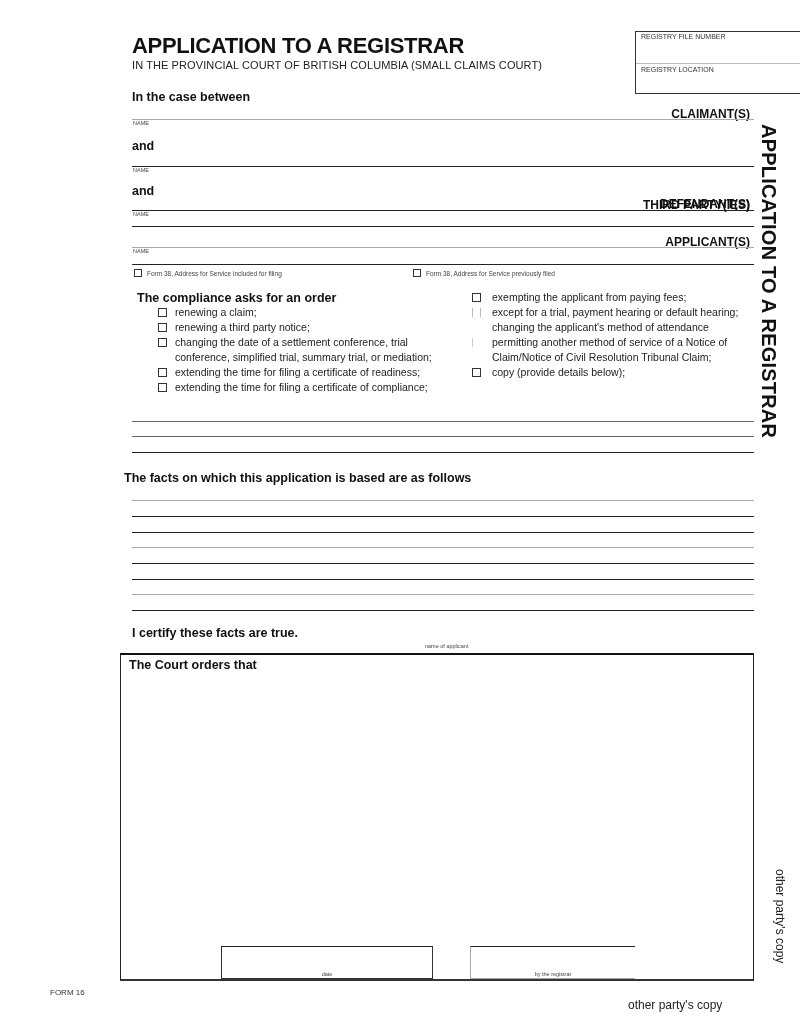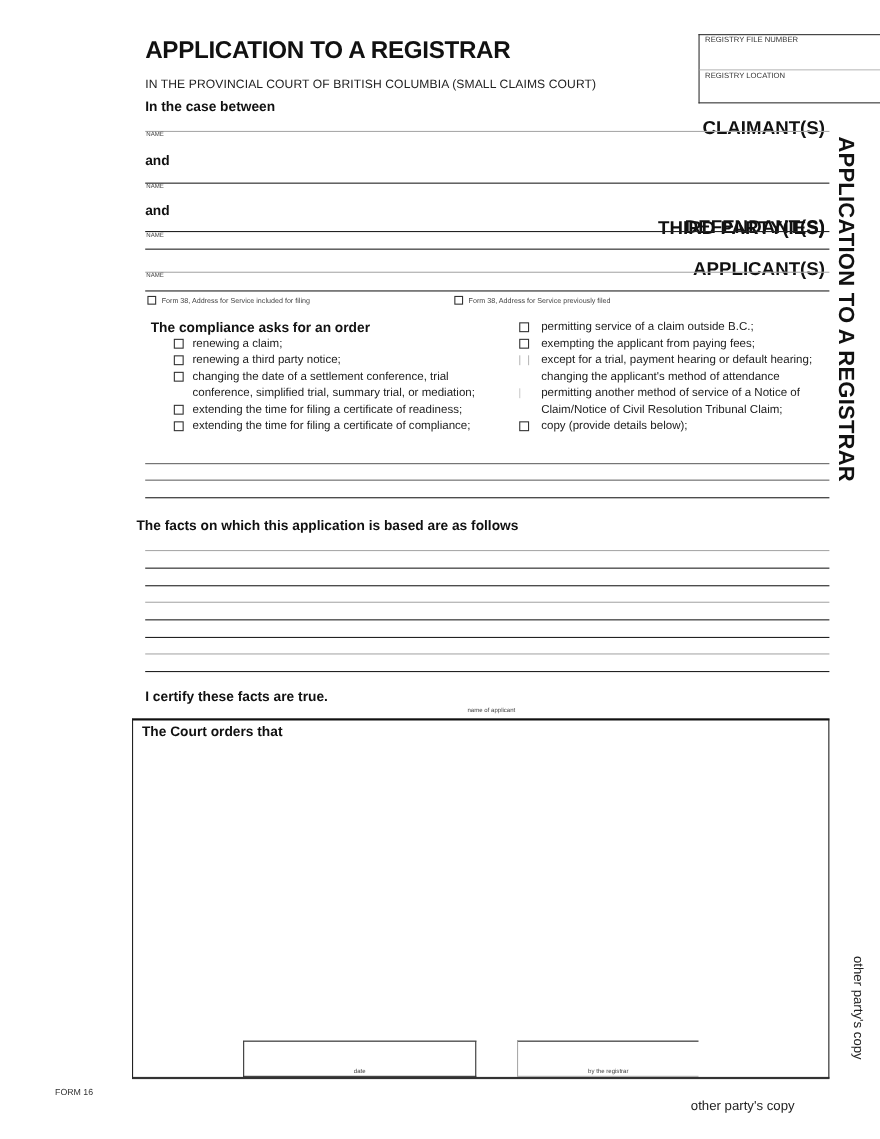--- a/index.html
+++ b/index.html
@@ -1,28 +1,28 @@
 <!DOCTYPE html>
 <html><head>
 <meta charset="utf-8">
 <style>
   * { box-sizing: border-box; margin: 0; padding: 0; }
   html, body { width: 800px; height: 1035px; background: #ffffff; overflow: hidden; }
   body { position: relative; font-family: "Liberation Sans", sans-serif; color: #111; }
   .abs { position: absolute; }
 
   .title { left: 132px; top: 33px; font-size: 22px; font-weight: bold; letter-spacing: -0.3px; color: #111; white-space: nowrap; }
-  .subtitle { left: 132px; top: 71px; font-size: 11px; color: #222; white-space: nowrap; letter-spacing: 0.1px; }
+  .subtitle { left: 132px; top: 59px; font-size: 11px; color: #222; white-space: nowrap; letter-spacing: 0.1px; }
 
   .reg-box { left: 635px; top: 31px; width: 165px; height: 63px; border: 1px solid #333; border-right: none; }
   .reg-sep { position: absolute; left: 0; right: 0; top: 31px; border-top: 1px solid #bbb; }
   .reg-label { position: absolute; left: 5px; font-size: 7px; color: #333; white-space: nowrap; }
 
   .heading { font-size: 12.5px; font-weight: bold; color: #111; white-space: nowrap; }
-  .party-label { font-size: 17px; font-weight: bold; color: #111; right: 50px; white-space: nowrap; text-align: right; padding-left: 28px; }
+  .party-label { font-size: 12px; font-weight: bold; color: #111; right: 50px; white-space: nowrap; text-align: right; padding-left: 28px; }
   .hline { left: 132px; width: 622px; height: 0; }
   .hline.dark { border-top: 1.3px solid #222; }
   .hline.mid { border-top: 1px solid #666; }
   .hline.light { border-top: 1px solid #aaa; }
   .tiny { font-size: 5.5px; color: #444; white-space: nowrap; }
   .and { font-size: 12.5px; font-weight: bold; left: 132px; }
 
   .chk-row { display: flex; align-items: flex-start; white-space: nowrap; font-size: 10.5px; color: #222; line-height: 15px; }
   .chk { width: 9px; height: 9px; border: 1px solid #333; margin-top: 3px; margin-right: 8px; flex-shrink: 0; cursor: pointer; background: #fff; }
   .chk.faint { border-color: #bbb; border-top: none; border-bottom: none; }
@@ -114,24 +114,20 @@
   </div>
   <div class="chk-row">
     <span class="chk"></span>
     <span>extending the time for filing a certificate of compliance;</span>
   </div>
 </div>
 
 <div class="abs" style="left:472px; top:290px;">
   <div class="chk-row">
     <span class="chk" style="margin-right:11px;"></span>
-    <span>permitting service of a claim outside B.C.;</span>
-  </div>
-  <div class="chk-row">
-    <span class="chk" style="margin-right:11px;"></span>
     <span>exempting the applicant from paying fees;</span>
   </div>
   <div class="chk-row">
     <span class="chk faint" style="margin-right:11px;"></span>
     <span>
       <span style="display:block;">except for a trial, payment hearing or default hearing;</span>
       <span style="display:block;">changing the applicant's method of attendance</span>
     </span>
   </div>
   <div class="chk-row">

